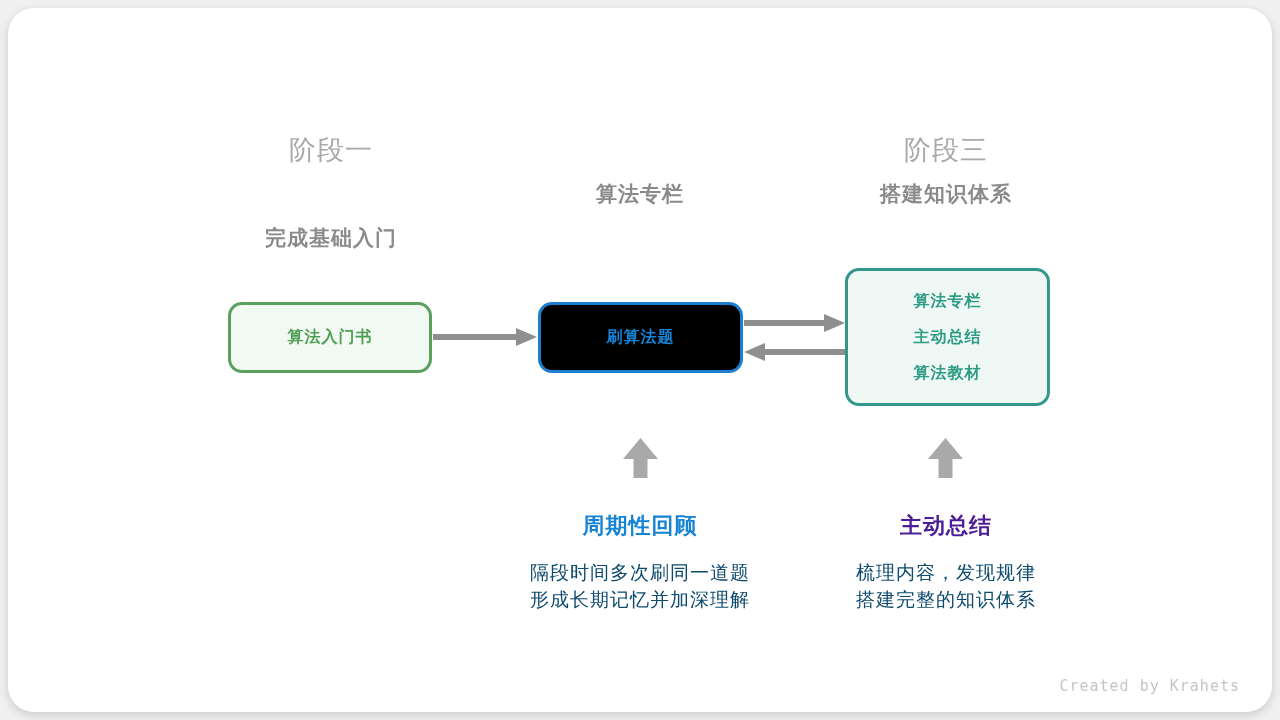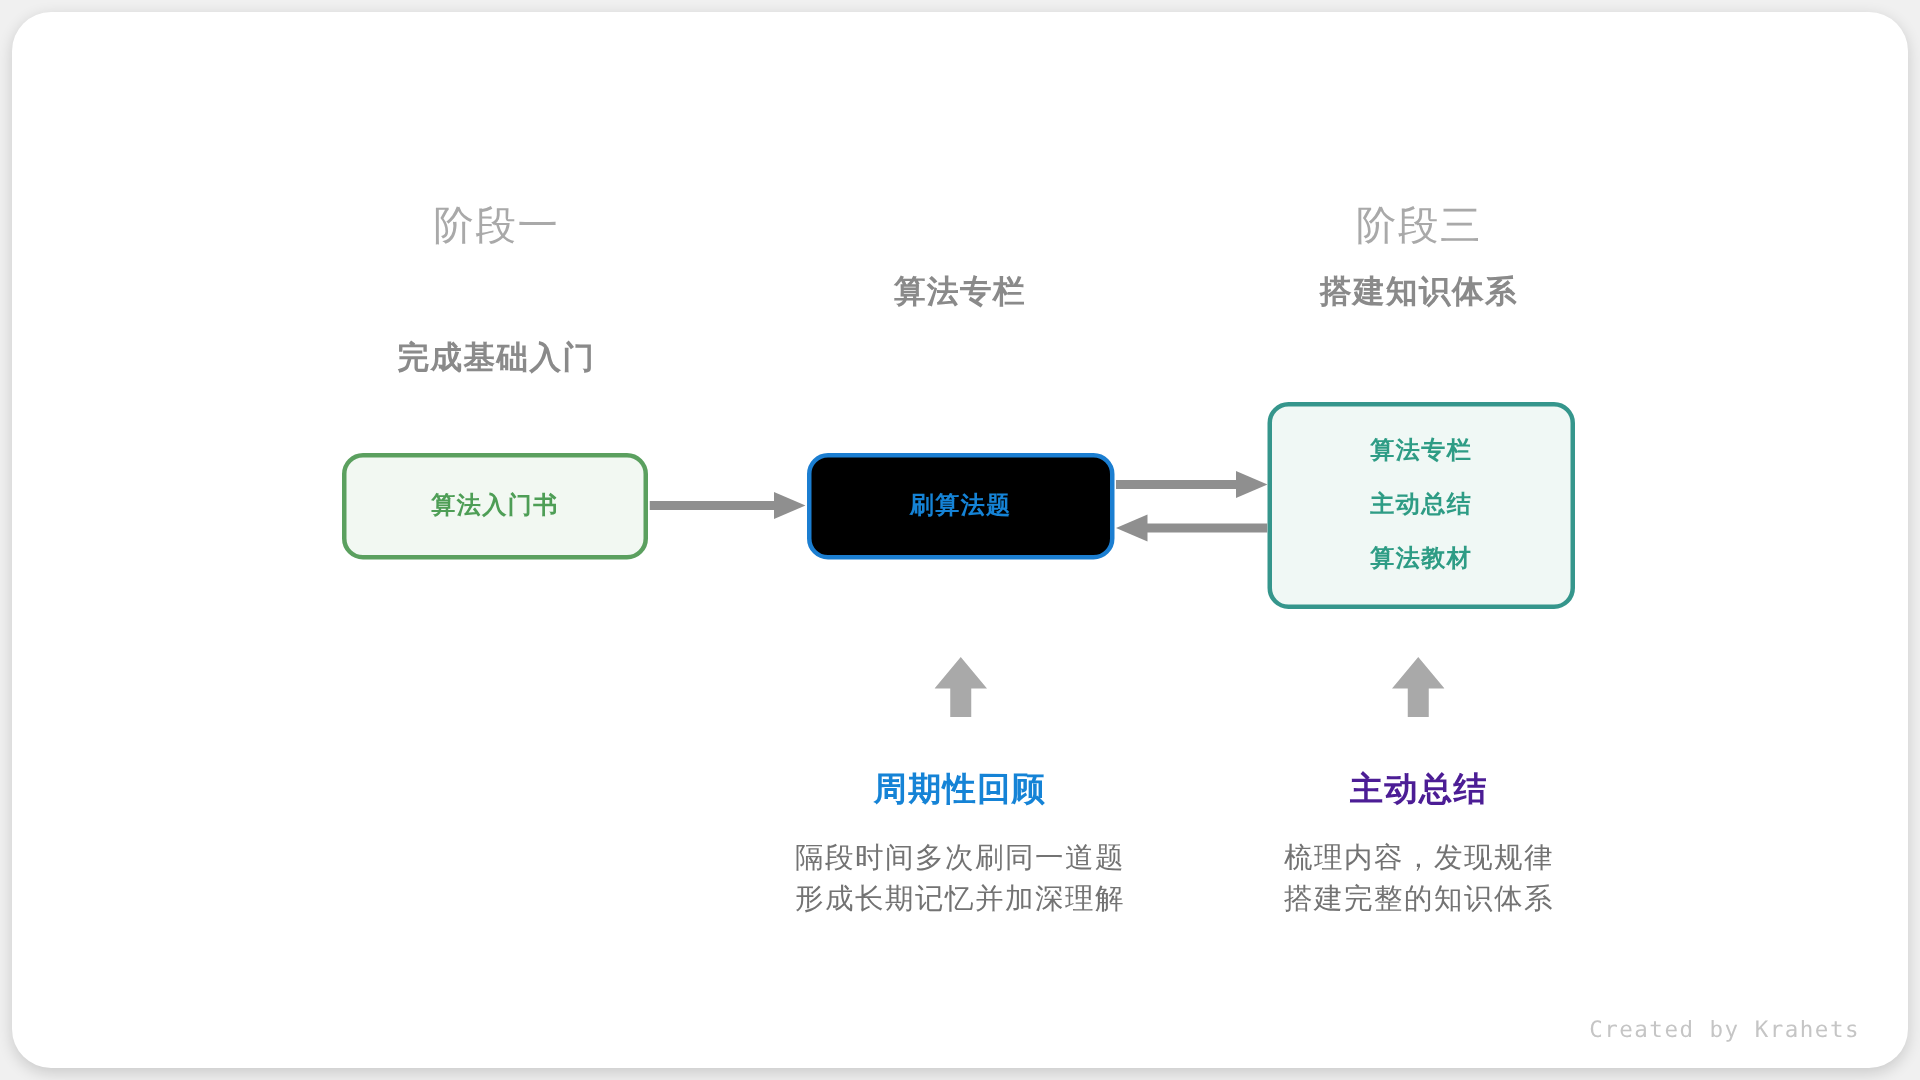--- a/index.html
+++ b/index.html
@@ -62,21 +62,21 @@
     font-weight: bold;
     letter-spacing: 1px;
   }
   .ann-label.blue { color: #1583d6; }
   .ann-label.teal { color: #4c1d95; }
   .ann-desc {
     width: 360px;
     text-align: center;
     font-size: 19px;
     line-height: 27px;
-    color: #737373;
+    color: #0c4a6e;
     letter-spacing: 1px;
   }
 
   .credit {
     font-family: "DejaVu Sans Mono", monospace;
     font-size: 15px;
     color: #c5c5c5;
     letter-spacing: 1px;
   }
 </style>

